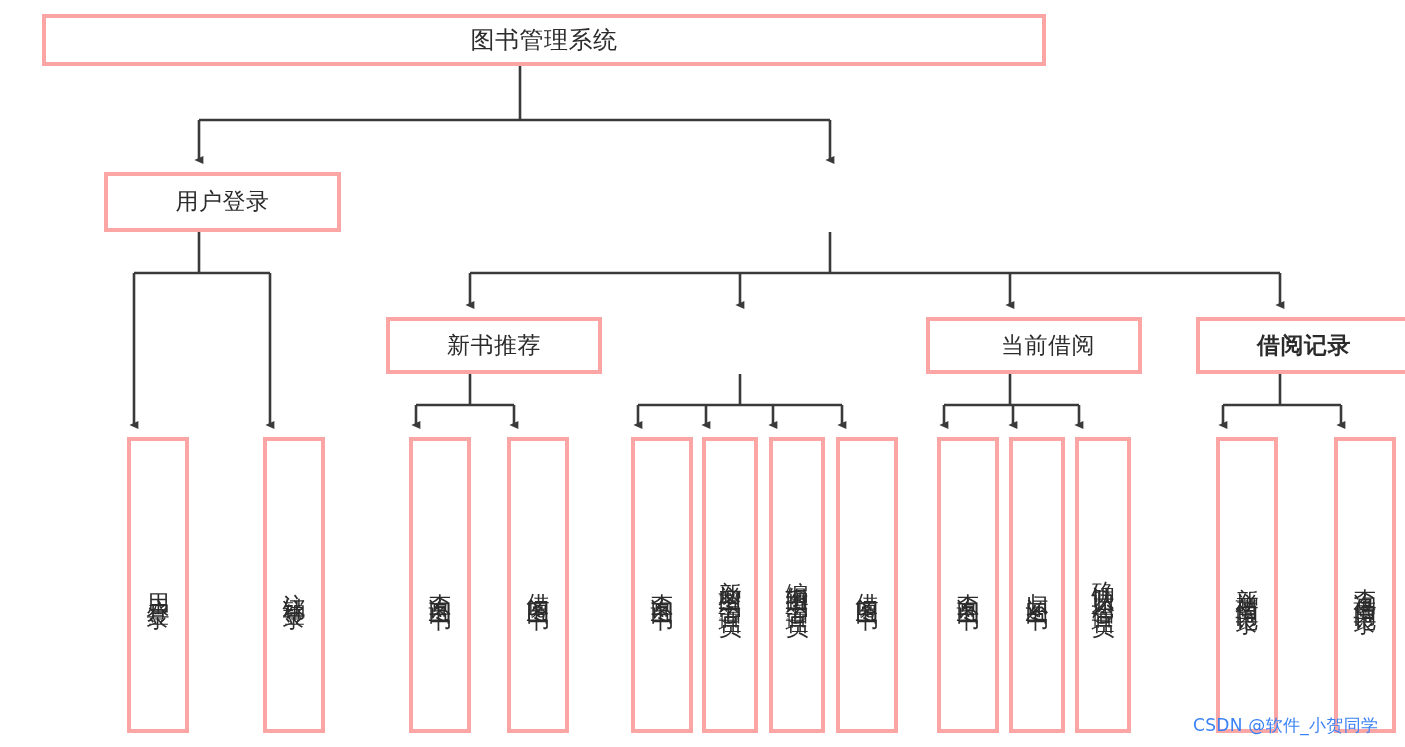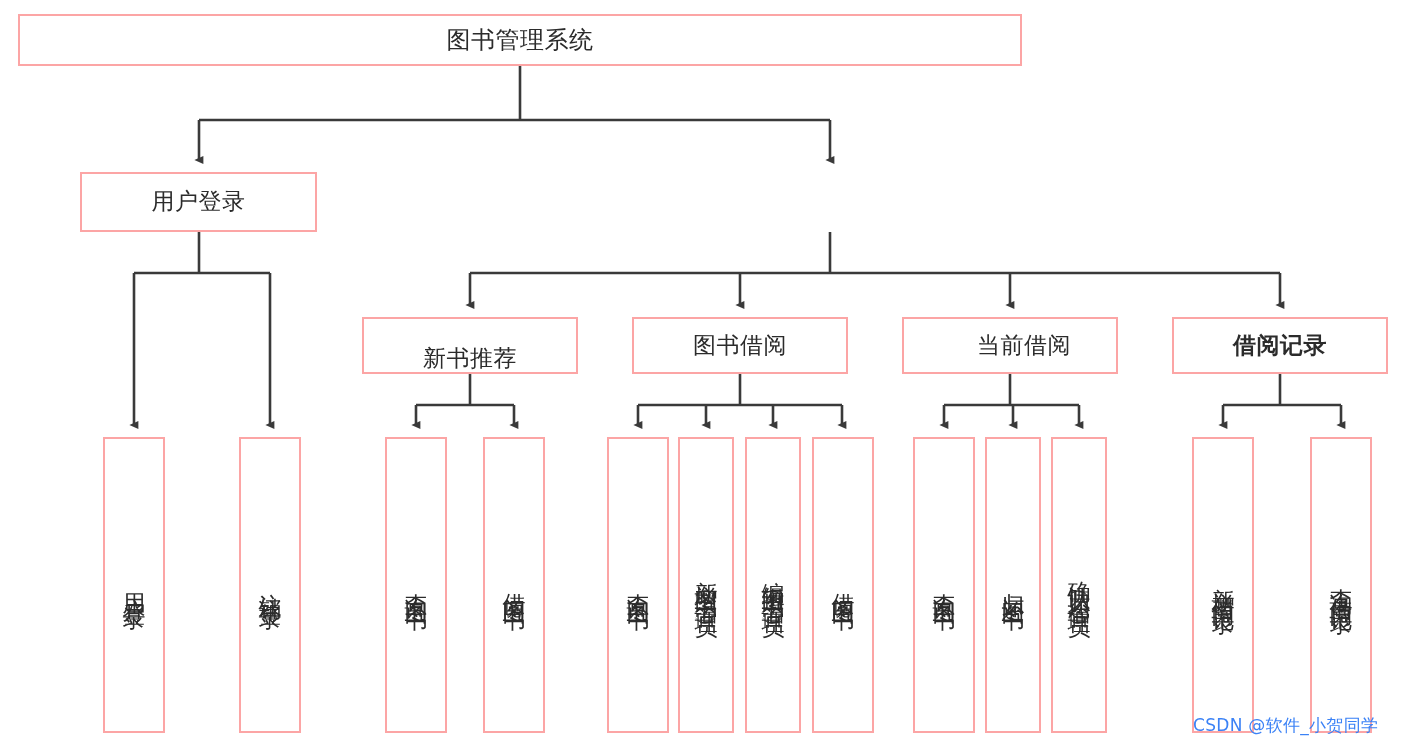--- a/index.html
+++ b/index.html
@@ -20,26 +20,27 @@
   #edges {
     position: absolute;
     left: 0;
     top: 0;
     width: 1405px;
     height: 747px;
   }
   .node {
     position: absolute;
     box-sizing: border-box;
-    border: 2px solid #fca5a5;
+    border: 4px solid #fca5a5;
     background: #ffffff;
     display: flex;
     align-items: center;
     justify-content: center;
     z-index: 2;
+    margin-left: 24px;
   }
   .node .label {
     color: #2b2b2b;
     line-height: 1.12;
     letter-spacing: 0.5px;
     text-align: center;
     white-space: nowrap;
   }
   .node.horiz .label {
     font-size: 23px;
@@ -124,25 +125,22 @@
   </svg>
 
   <div class="node root horiz" style="left:18px;top:14px;width:1004px;height:52px;">
     <span class="label">图书管理系统</span>
   </div>
 
   <div class="node horiz" style="left:80px;top:172px;width:237px;height:60px;">
     <span class="label">用户登录</span>
   </div>
 
-  <div class="node horiz" style="left:362px;top:317px;width:216px;height:57px;align-items:flex-end;">
+  <div class="node horiz" style="left:362px;top:317px;width:216px;height:57px;">
     <span class="label">新书推荐</span>
-  </div>
-  <div class="node horiz" style="left:632px;top:317px;width:216px;height:57px;">
-    <span class="label">图书借阅</span>
   </div>
   <div class="node horiz" style="left:902px;top:317px;width:216px;height:57px;padding-left:28px;">
     <span class="label">当前借阅</span>
   </div>
   <div class="node horiz" style="left:1172px;top:317px;width:216px;height:57px;font-weight:bold;">
     <span class="label">借阅记录</span>
   </div>
 
   <div class="node leaf" style="left:103px;top:437px;width:62px;height:296px;">
     <span class="label">用户登录</span>

